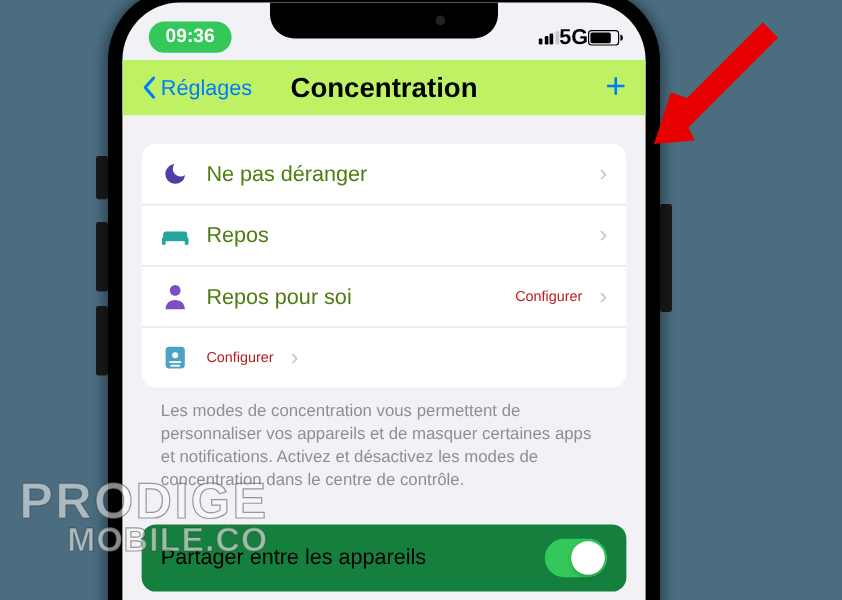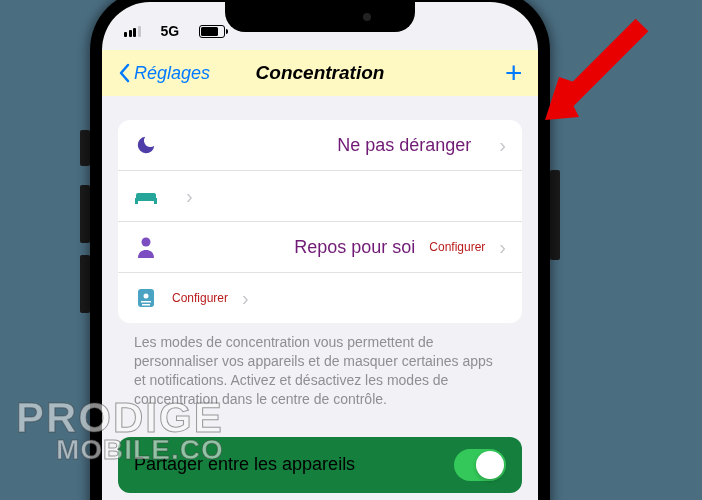--- a/index.html
+++ b/index.html
@@ -62,22 +62,22 @@
     background: #34c759;
     color: white;
     font-weight: 600;
     font-size: 16px;
     padding: 4px 14px;
     border-radius: 16px;
   }
   .status-right {
     display: flex;
     align-items: center;
-    gap: 20px;
-    font-size: 14px;
+    gap: 0;
+    font-size: 18px;
     font-weight: 600;
   }
   .signal-bars {
     display: flex;
     align-items: flex-end;
     gap: 1.5px;
     height: 12px;
   }
   .signal-bars span {
     width: 3px;
@@ -100,32 +100,31 @@
   }
   .battery-fill {
     position:absolute;left:1px;top:1px;bottom:1px;width:70%;background:#000;border-radius:1.5px;
   }
   .nav-bar {
     height: 46px;
     display: flex;
     align-items: center;
     justify-content: space-between;
     padding: 0 16px;
-    background: #fef9c3;
-    font-style: italic;
+    background: #bef264;
   }
   .back-btn {
     display: flex;
     align-items: center;
     color: #007aff;
     font-size: 18px;
     gap: 4px;
   }
   .nav-title {
-    font-size: 19px;
+    font-size: 23px;
     font-weight: 600;
     color: #000;
     position: absolute;
     left: 50%;
     transform: translateX(-50%);
   }
   .add-btn {
     color: #007aff;
     font-size: 30px;
     font-weight: 300;
@@ -149,21 +148,21 @@
   }
   .row:last-child { border-bottom: none; }
   .row-icon {
     width: 24px;
     height: 24px;
     display: flex;
     align-items: center;
     justify-content: center;
     flex-shrink: 0;
   }
-  .row-label { flex: 1; color: #701a75; text-align: right; }
+  .row-label { flex: 1; color: #4d7c0f; }
   .row-side { color: #b91c1c; font-size: 12px; text-align: center; }
   .chevron { color: #c7c7cc; font-size: 20px; font-weight: 300; }
   .footer-text {
     padding: 10px 16px;
     font-size: 14px;
     color: #8e8e93;
     line-height: 1.35;
   }
   .list2 {
     background: #15803d;
@@ -213,20 +212,21 @@
 <div class="side-btn" style="left:80px;top:130px;width:10px;height:36px"></div>
 <div class="side-btn" style="left:80px;top:185px;width:10px;height:58px"></div>
 <div class="side-btn" style="left:80px;top:255px;width:10px;height:58px"></div>
 <div class="side-btn" style="right:142px;top:170px;width:10px;height:90px"></div>
 
 <div class="phone-frame">
   <div class="phone-screen">
     <div class="notch"></div>
 
     <div class="status-bar">
+      <div class="time-pill">09:36</div>
       <div class="status-right">
         <div class="signal-bars">
             <span></span>
             <span></span>
             <span></span>
             <span></span>
           </div>
         <span>5G</span>
         <div class="battery">
             <div class="battery-fill"></div>
@@ -261,20 +261,21 @@
 
         <div class="row">
           <div class="row-icon">
             <svg width="24" height="20" viewBox="0 0 24 20">
                 <rect x="2" y="7" width="20" height="7" rx="2" fill="#26a69a"></rect>
                 <rect x="1" y="12" width="22" height="3" fill="#26a69a"></rect>
                 <rect x="1" y="14" width="3" height="4" fill="#26a69a"></rect>
                 <rect x="20" y="14" width="3" height="4" fill="#26a69a"></rect>
               </svg>
           </div>
+          <span class="row-label">Repos</span>
           <span class="row-side"></span>
           <span class="chevron">›</span>
         </div>
 
         <div class="row">
           <div class="row-icon">
             <svg width="20" height="22" viewBox="0 0 20 22">
                 <circle cx="10" cy="6" r="4.5" fill="#7d4ec2"></circle>
                 <path d="M2 22c0-5 3-8 8-8s8 3 8 8z" fill="#7d4ec2"></path>
               </svg>

